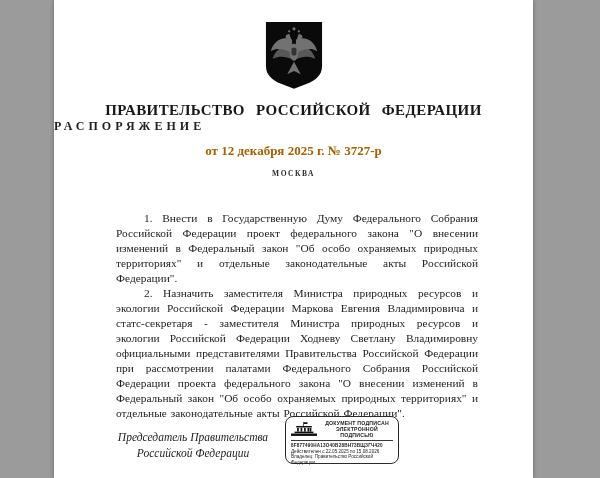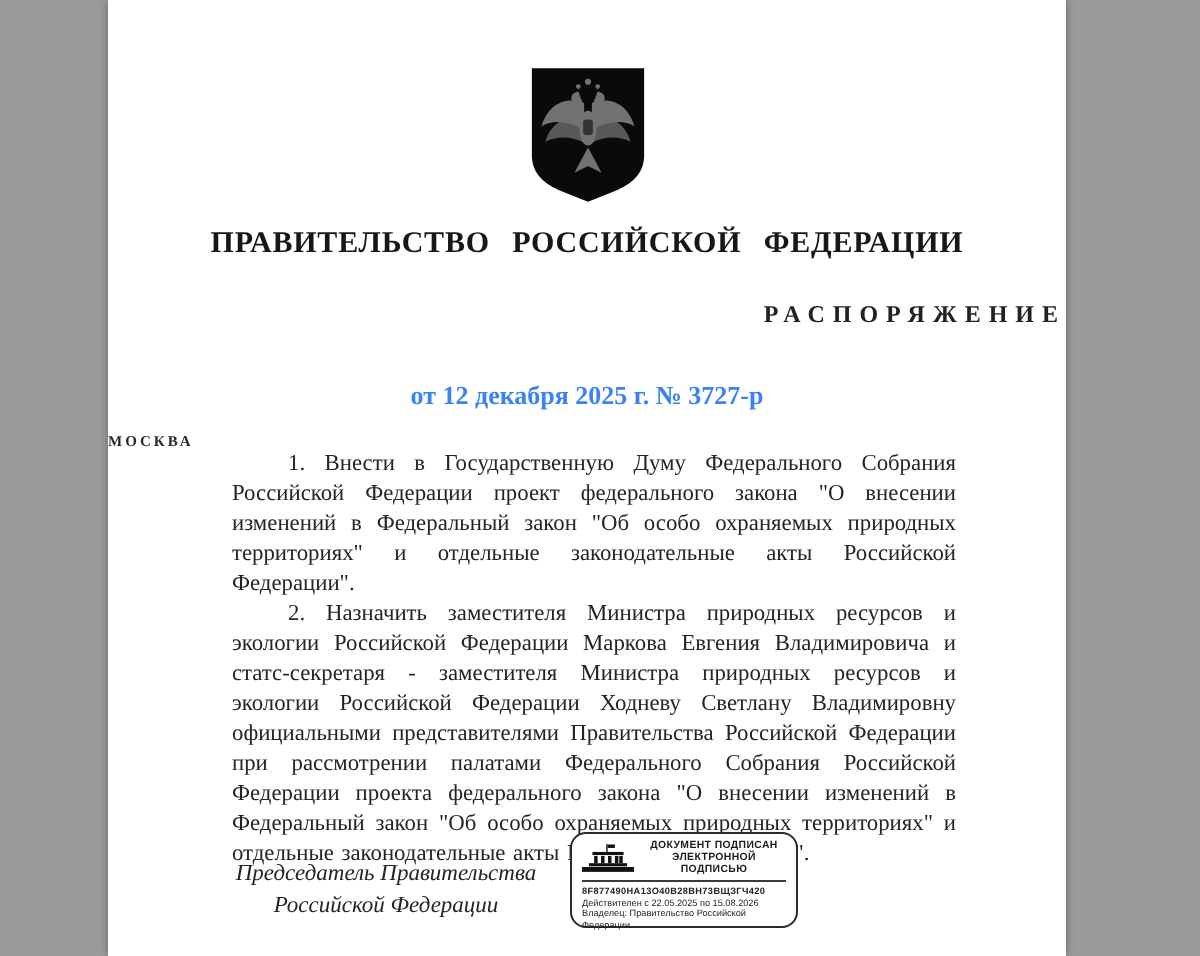--- a/index.html
+++ b/index.html
@@ -9,44 +9,45 @@
     font-family:"Liberation Serif","DejaVu Serif",serif;
     overflow:hidden;
   }
   .canvas{width:600px;height:478px;position:relative;}
   .paper{
     position:absolute;left:54px;top:0;
     width:479px;height:478px;
     background:#ffffff;
     box-shadow:0 0 4px rgba(0,0,0,.35);
     box-sizing:border-box;
-    padding-top:32px;
+    padding-top:20px;
     color:#1f1f1f;
   }
   .emblem{width:60px;height:70px;margin:0 auto;display:block;}
   .title{
     margin-top:11px;text-align:center;
     font-weight:bold;font-size:15px;line-height:18px;
     letter-spacing:.4px;word-spacing:7px;color:#171717;
   }
   .doctype{
-    margin-top:19px;text-align:right;
+    margin-top:0;text-align:left;
     font-size:12px;line-height:14px;font-weight:600;
     letter-spacing:4px;color:#222;
   }
   .dateline{
-    margin-top:26px;text-align:center;
-    font-weight:bold;font-size:13px;line-height:16px;color:#3b82f6;
+    margin-top:10px;text-align:center;
+    font-weight:bold;font-size:13px;line-height:16px;color:#a16207;
   }
   .city{
-    margin-top:10px;text-align:left;
+    margin-top:10px;text-align:center;
     font-size:7.5px;line-height:9px;font-weight:600;
     letter-spacing:1.5px;color:#2a2a2a;
   }
   .bodytext{
+    margin-top:33px;
     padding-left:62px;padding-right:55px;
     font-size:11.4px;line-height:15px;
     text-align:justify;color:#242424;
   }
   .bodytext p{margin:0;text-indent:28px;word-spacing:1px;}
   .sig-left{
     position:absolute;left:60px;top:429px;width:158px;
     text-align:center;font-size:11.5px;line-height:16px;color:#242424;font-style:italic;
   }
   .sig-name{

